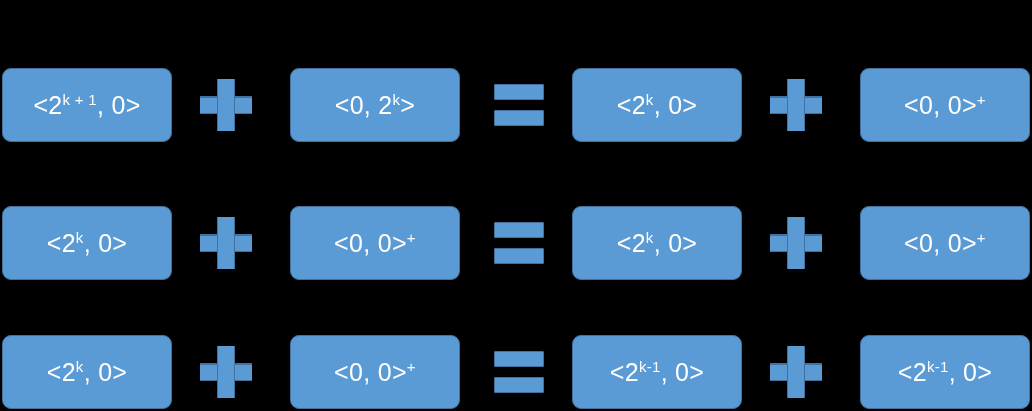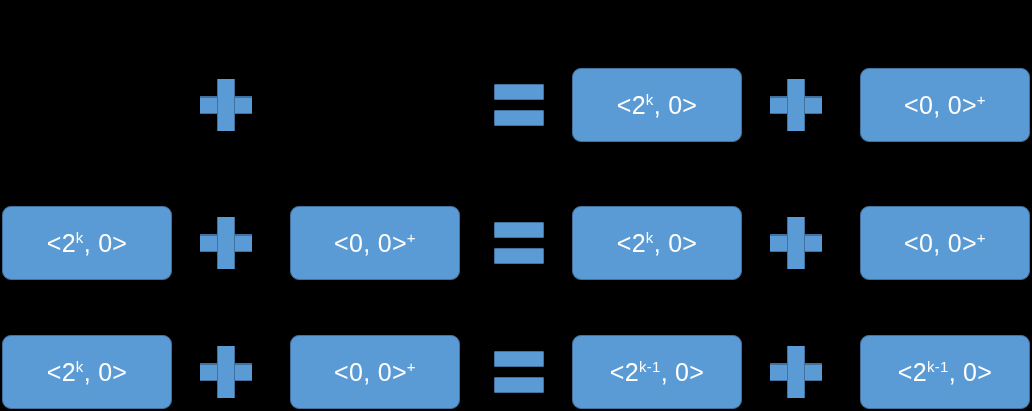--- a/index.html
+++ b/index.html
@@ -141,31 +141,37 @@
 
   .op-equals .bar.top    { top: 0; }
   .op-equals .bar.bottom { top: 26px; }
 </style>
 </head>
 <body>
 
 <div class="equation-grid">
 
   <div class="equation-row" id="row-0">
+    <div class="term-box col-0">
+      <span class="term-text"><span>&lt;2</span><sup>k + 1</sup><span>, 0&gt;</span></span>
+    </div>
 
     <div class="op-plus slot-a">
       <div class="bar h"></div>
       <div class="bar v"></div>
       <div class="cap"></div>
       <div class="corner c1"></div>
       <div class="corner c2"></div>
       <div class="corner c3"></div>
       <div class="corner c4"></div>
     </div>
 
+    <div class="term-box col-1">
+      <span class="term-text"><span>&lt;0, 2</span><sup>k</sup><span>&gt;</span></span>
+    </div>
 
     <div class="op-equals">
       <div class="bar top"></div>
       <div class="bar bottom"></div>
     </div>
 
     <div class="term-box col-2">
       <span class="term-text"><span>&lt;2</span><sup>k</sup><span>, 0&gt;</span></span>
     </div>
 

